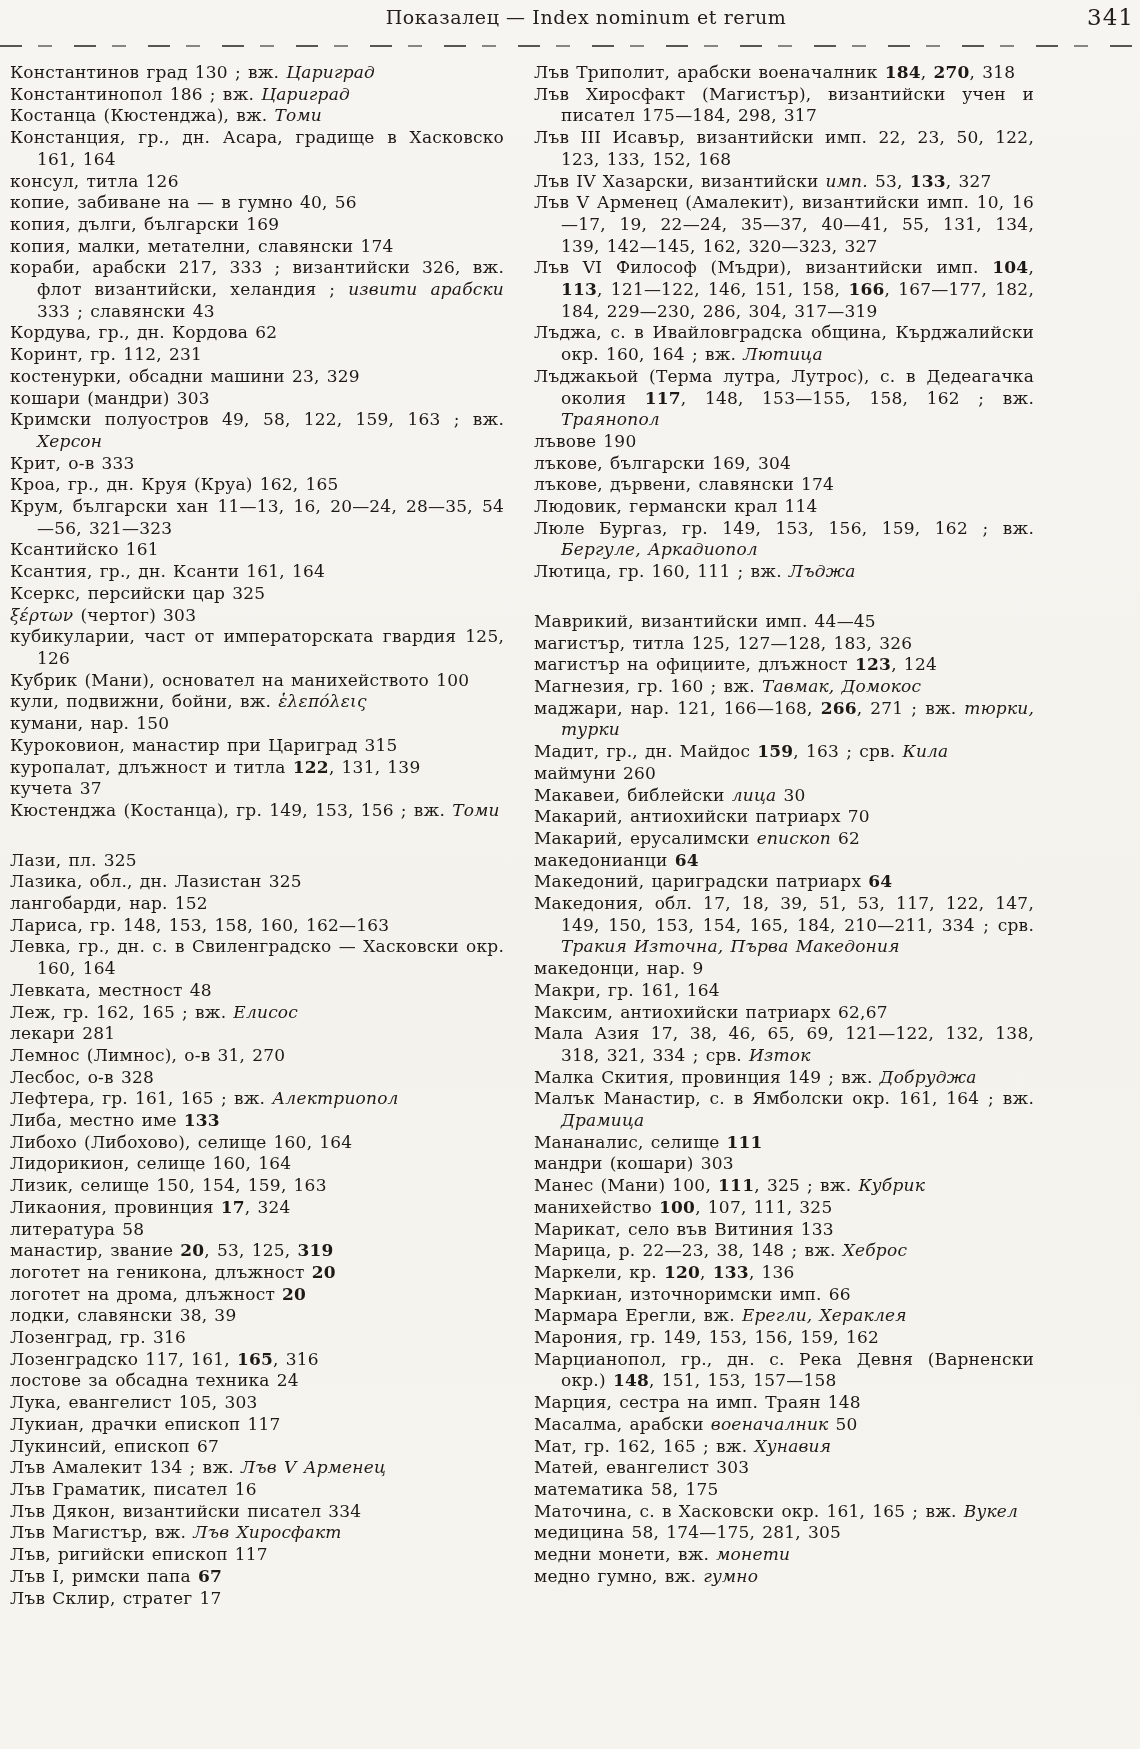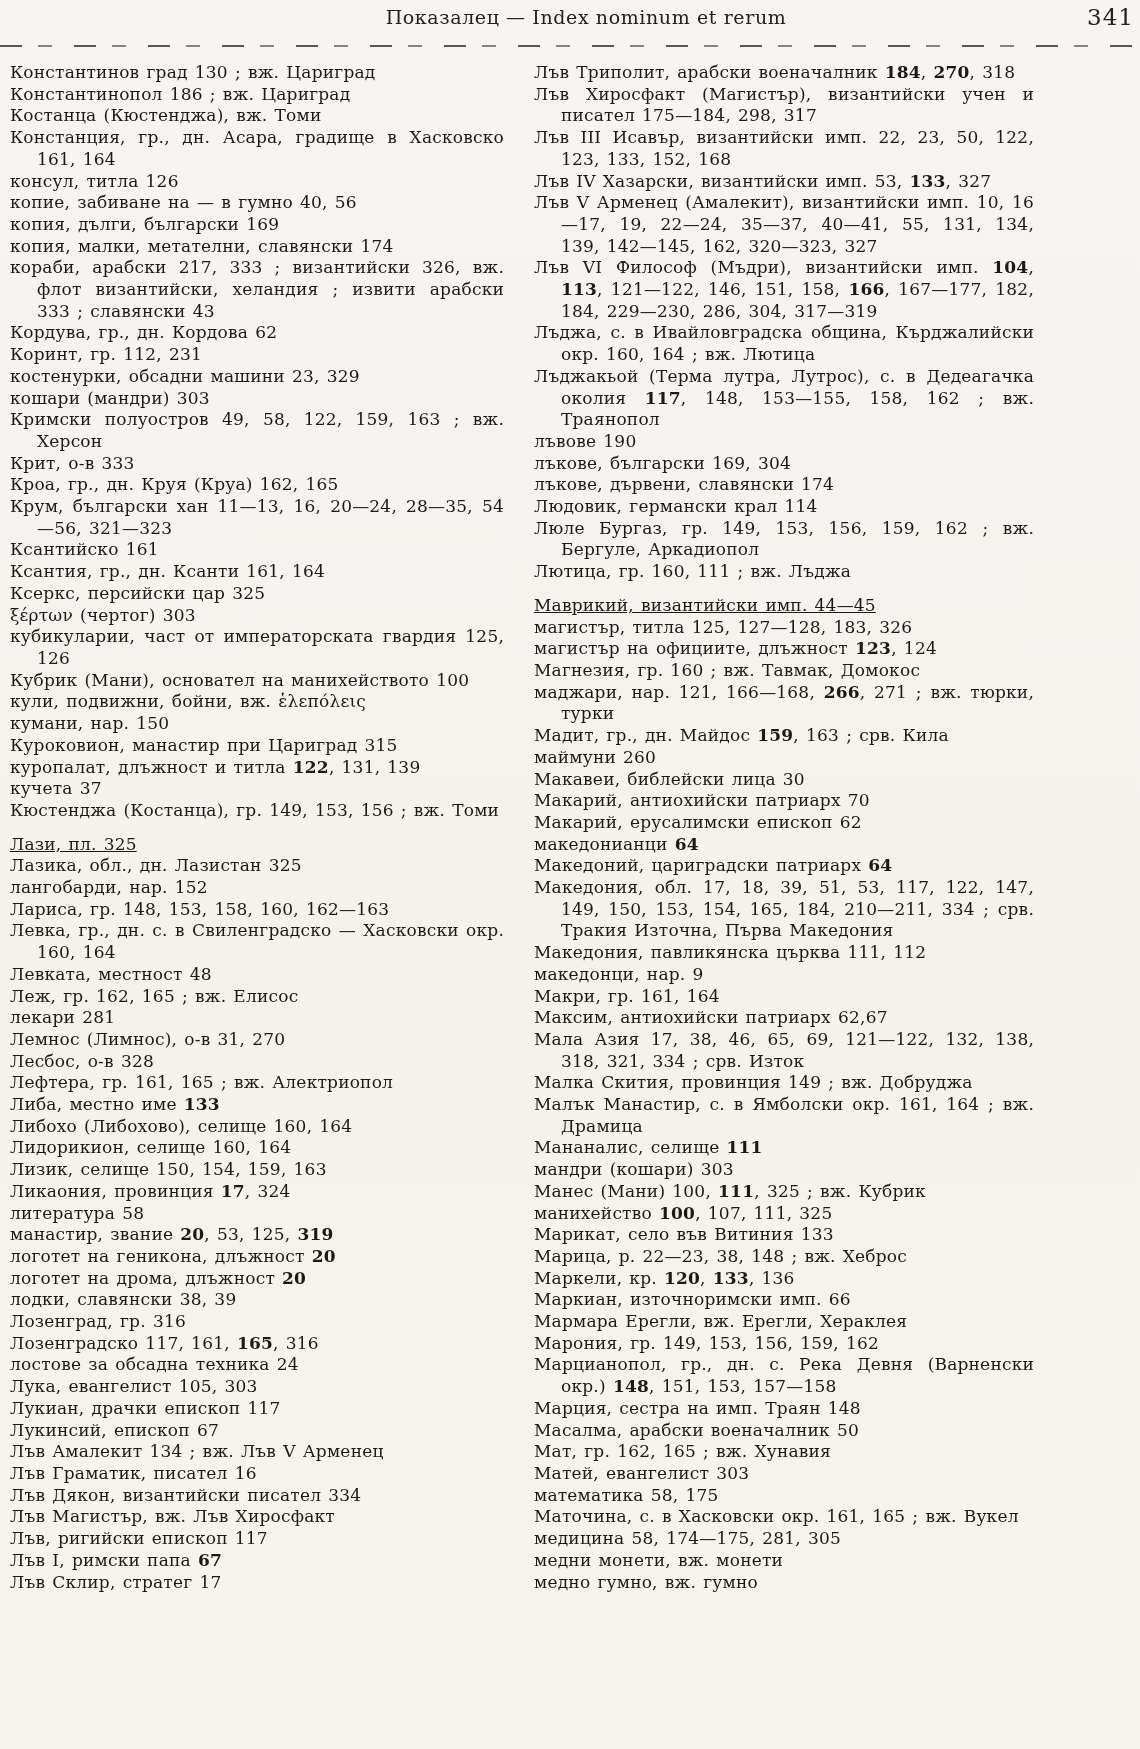--- a/index.html
+++ b/index.html
@@ -32,23 +32,23 @@
   .columns{position:absolute;top:62px;left:10px;width:1122px;}
   .col{
     position:absolute;top:0;
     font-size:17px;line-height:21.7px;
     letter-spacing:.2px;word-spacing:1.5px;
     text-align:justify;
   }
   .col-left{left:0;width:494px;}
   .col-right{left:524px;width:500px;}
   .entry{padding-left:27px;text-indent:-27px;}
-  .entry.gap{margin-top:12px;text-decoration:underline;}
+  .entry.gap{margin-top:28px;}
   .b{font-weight:bold;}
-  .i{}
+  .i{font-style:italic;}
 </style>
 </head>
 <body>
 
 <div class="page">
   <div class="header">
     <div class="title">Показалец — Index nominum et rerum</div>
     <div class="pagenum">341</div>
   </div>
   <div class="rule"></div>
@@ -139,21 +139,20 @@
         <div class="entry"><span>Магнезия, гр. 160 ; вж. </span><span class="i">Тавмак, Домокос</span></div>
         <div class="entry"><span>маджари, нар. 121, 166—168, </span><span class="b">266</span><span>, 271 ; вж. </span><span class="i">тюрки, турки</span></div>
         <div class="entry"><span>Мадит, гр., дн. Майдос </span><span class="b">159</span><span>, 163 ; срв. </span><span class="i">Кила</span></div>
         <div class="entry"><span>маймуни 260</span></div>
         <div class="entry"><span>Макавеи, библейски </span><span class="i">лица</span><span> 30</span></div>
         <div class="entry"><span>Макарий, антиохийски патриарх 70</span></div>
         <div class="entry"><span>Макарий, ерусалимски </span><span class="i">епископ</span><span> 62</span></div>
         <div class="entry"><span>македонианци </span><span class="b">64</span></div>
         <div class="entry"><span>Македоний, цариградски патриарх </span><span class="b">64</span></div>
         <div class="entry"><span>Македония, обл. 17, 18, 39, 51, 53, 117, 122, 147, 149, 150, 153, 154, 165, 184, 210—211, 334 ; срв. </span><span class="i">Тракия Източна, Първа Македония</span></div>
-        <div class="entry"><span>Македония, павликянска църква 111, 112</span></div>
         <div class="entry"><span>македонци, нар. 9</span></div>
         <div class="entry"><span>Макри, гр. 161, 164</span></div>
         <div class="entry"><span>Максим, антиохийски патриарх 62,67</span></div>
         <div class="entry"><span>Мала Азия 17, 38, 46, 65, 69, 121—122, 132, 138, 318, 321, 334 ; срв. </span><span class="i">Изток</span></div>
         <div class="entry"><span>Малка Скития, провинция 149 ; вж. </span><span class="i">Добруджа</span></div>
         <div class="entry"><span>Малък Манастир, с. в Ямболски окр. 161, 164 ; вж. </span><span class="i">Драмица</span></div>
         <div class="entry"><span>Мананалис, селище </span><span class="b">111</span></div>
         <div class="entry"><span>мандри (кошари) 303</span></div>
         <div class="entry"><span>Манес (Мани) 100, </span><span class="b">111</span><span>, 325 ; вж. </span><span class="i">Кубрик</span></div>
         <div class="entry"><span>манихейство </span><span class="b">100</span><span>, 107, 111, 325</span></div>

